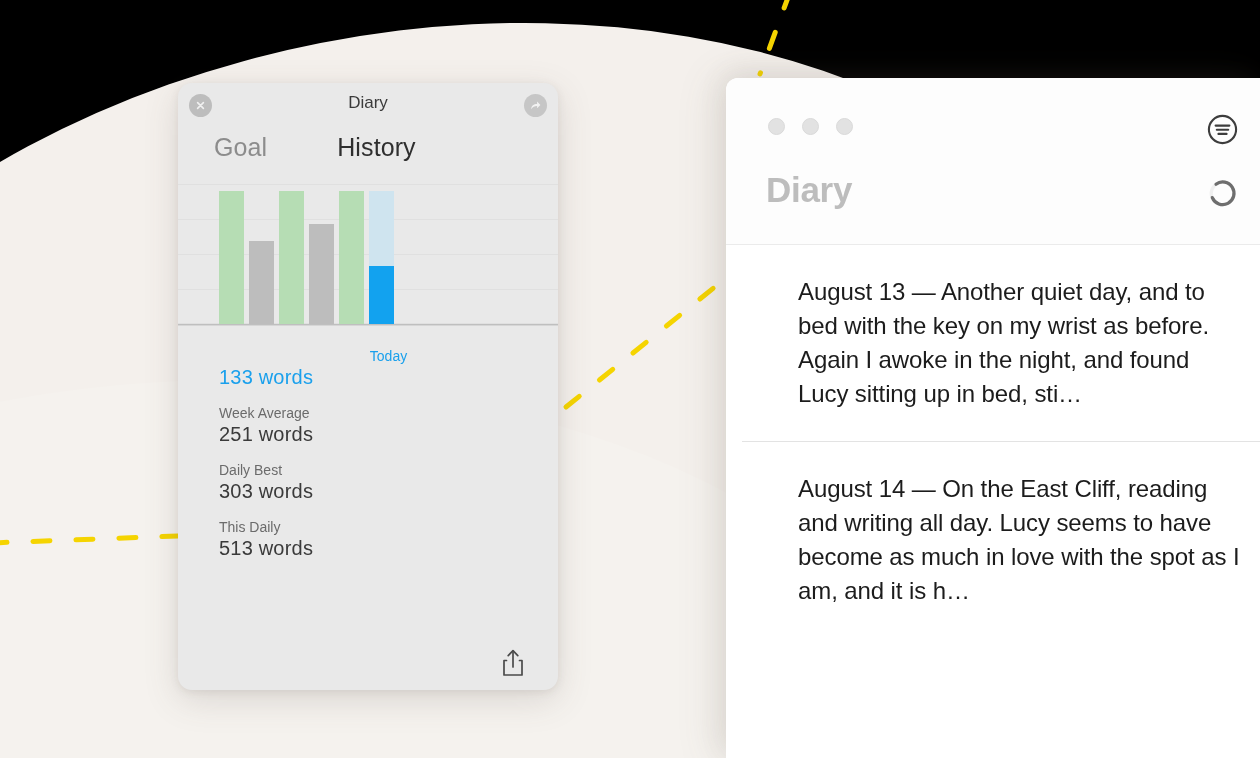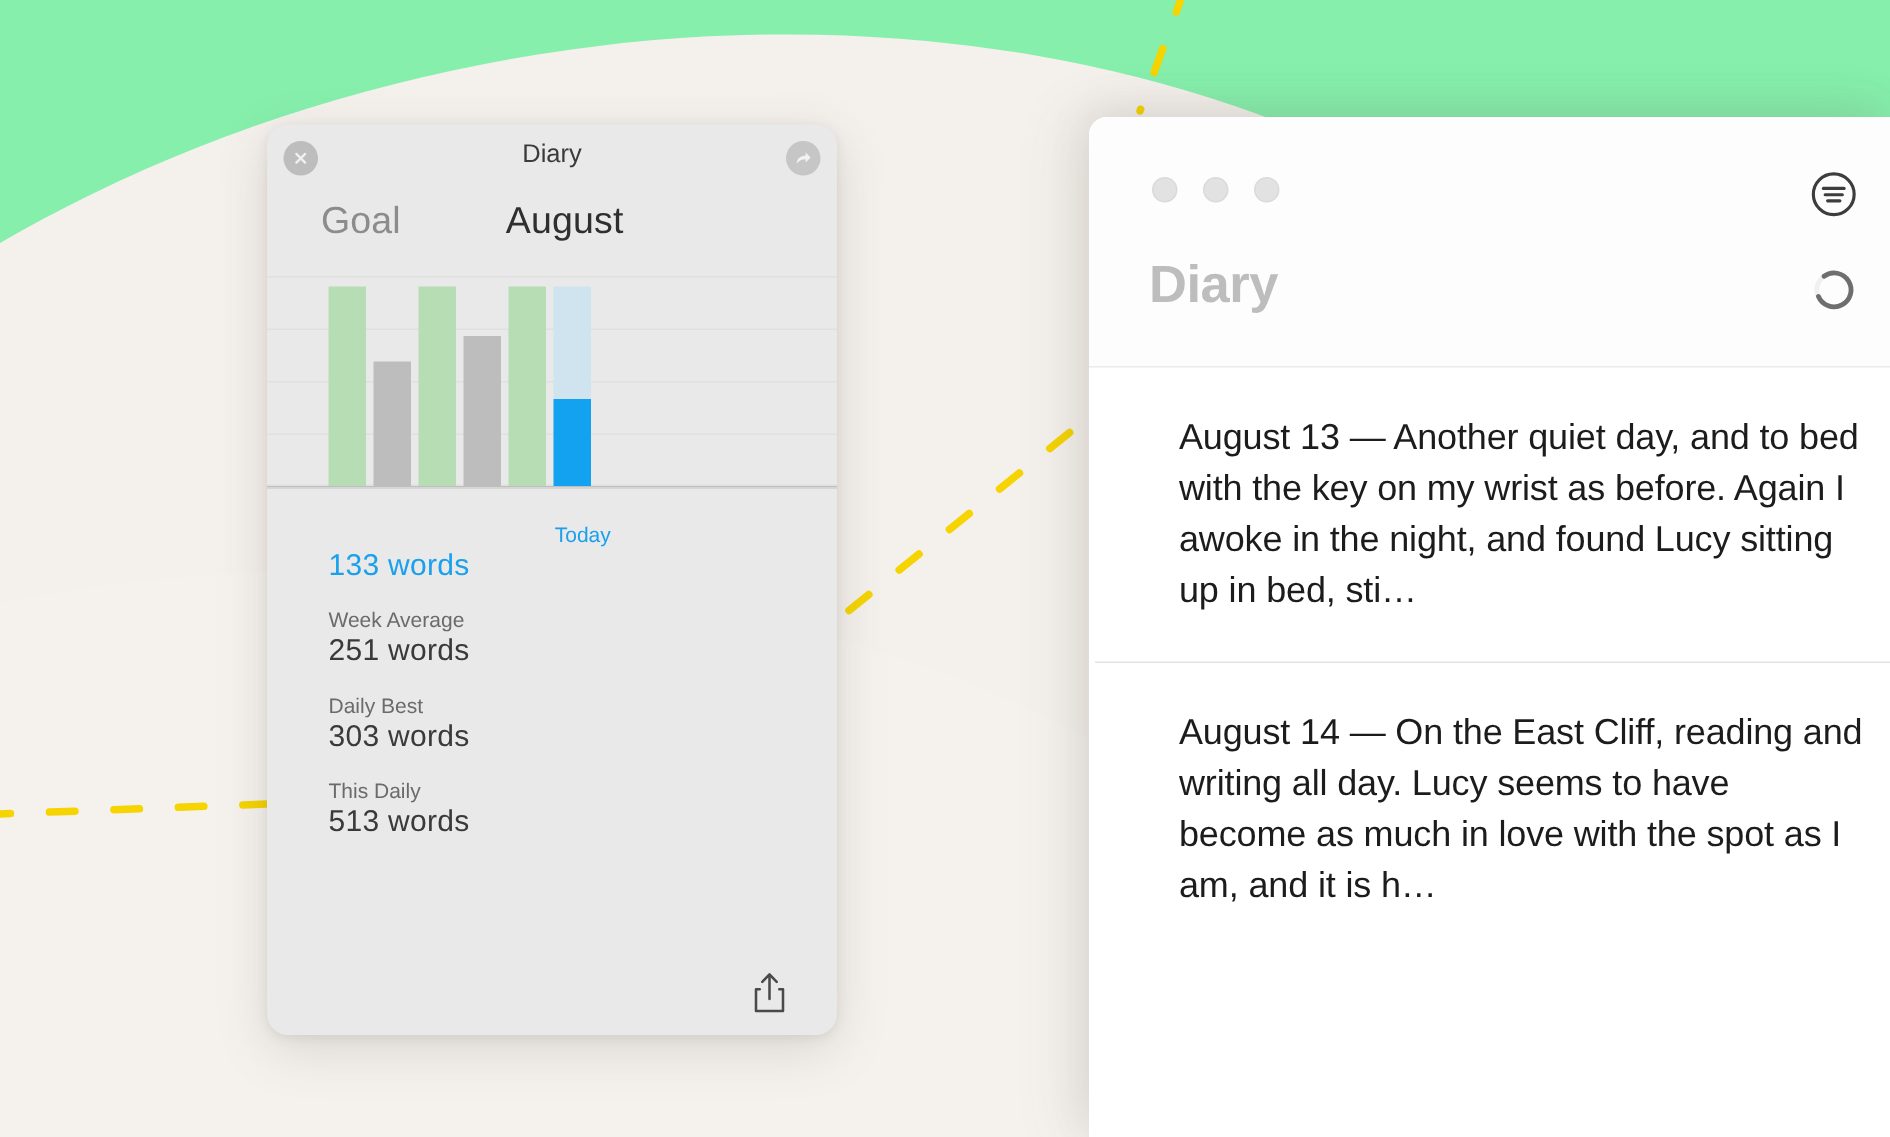--- a/index.html
+++ b/index.html
@@ -8,21 +8,21 @@
     overflow: hidden;
     background: #ffffff;
     font-family: "Liberation Sans", sans-serif;
     -webkit-font-smoothing: antialiased;
   }
 
   #stage {
     position: relative;
     width: 1260px; height: 758px;
     overflow: hidden;
-    background: #86efac;
+    background: #000000;
   }
 
   
   .bg-blob {
     position: absolute;
     left: -340px;
     top: 30px;
     width: 1560px;
     height: 1180px;
     border-radius: 52% 48% 45% 55% / 50% 46% 54% 50%;
@@ -227,21 +227,21 @@
     right: 22px;
     top: 36px;
   }
   .hdr-icon-progress {
     position: absolute;
     right: 23px;
     top: 101px;
   }
 
   
-  .entries { padding: 0 0 0 4px; }
+  .entries { padding: 0 0 0 16px; }
   .entry {
     padding: 30px 18px 30px 56px;
     border-bottom: 1px solid #e3e3e3;
   }
   .entry:last-child { border-bottom: none; }
   .entry-text {
     font-size: 24px;
     line-height: 34px;
     color: #1c1c1c;
     letter-spacing: -0.1px;
@@ -273,21 +273,21 @@
       <div class="widget-title">Diary</div>
       <div class="round-btn share">
         <svg width="15" height="15" viewBox="0 0 15 15">
           <path d="M3.2 11.2 C3.2 7.6 5.8 5.9 9.1 5.9 L9.1 3.6 L12.4 7.0 L9.1 10.3 L9.1 8.1 C6.6 8.1 4.6 8.9 3.2 11.2 Z" fill="#f2f2f2"></path>
         </svg>
       </div>
     </div>
 
     <div class="tabs">
       <div class="tab tab-goal">Goal</div>
-      <div class="tab tab-history">August</div>
+      <div class="tab tab-history">History</div>
     </div>
 
     <div class="chart-area">
       <div class="gridlines">
         <div class="gridline" style="top:0px;"></div>
         <div class="gridline" style="top:35px;"></div>
         <div class="gridline" style="top:70px;"></div>
         <div class="gridline" style="top:105px;"></div>
         <div class="gridline" style="top:139px;"></div>
       </div>

